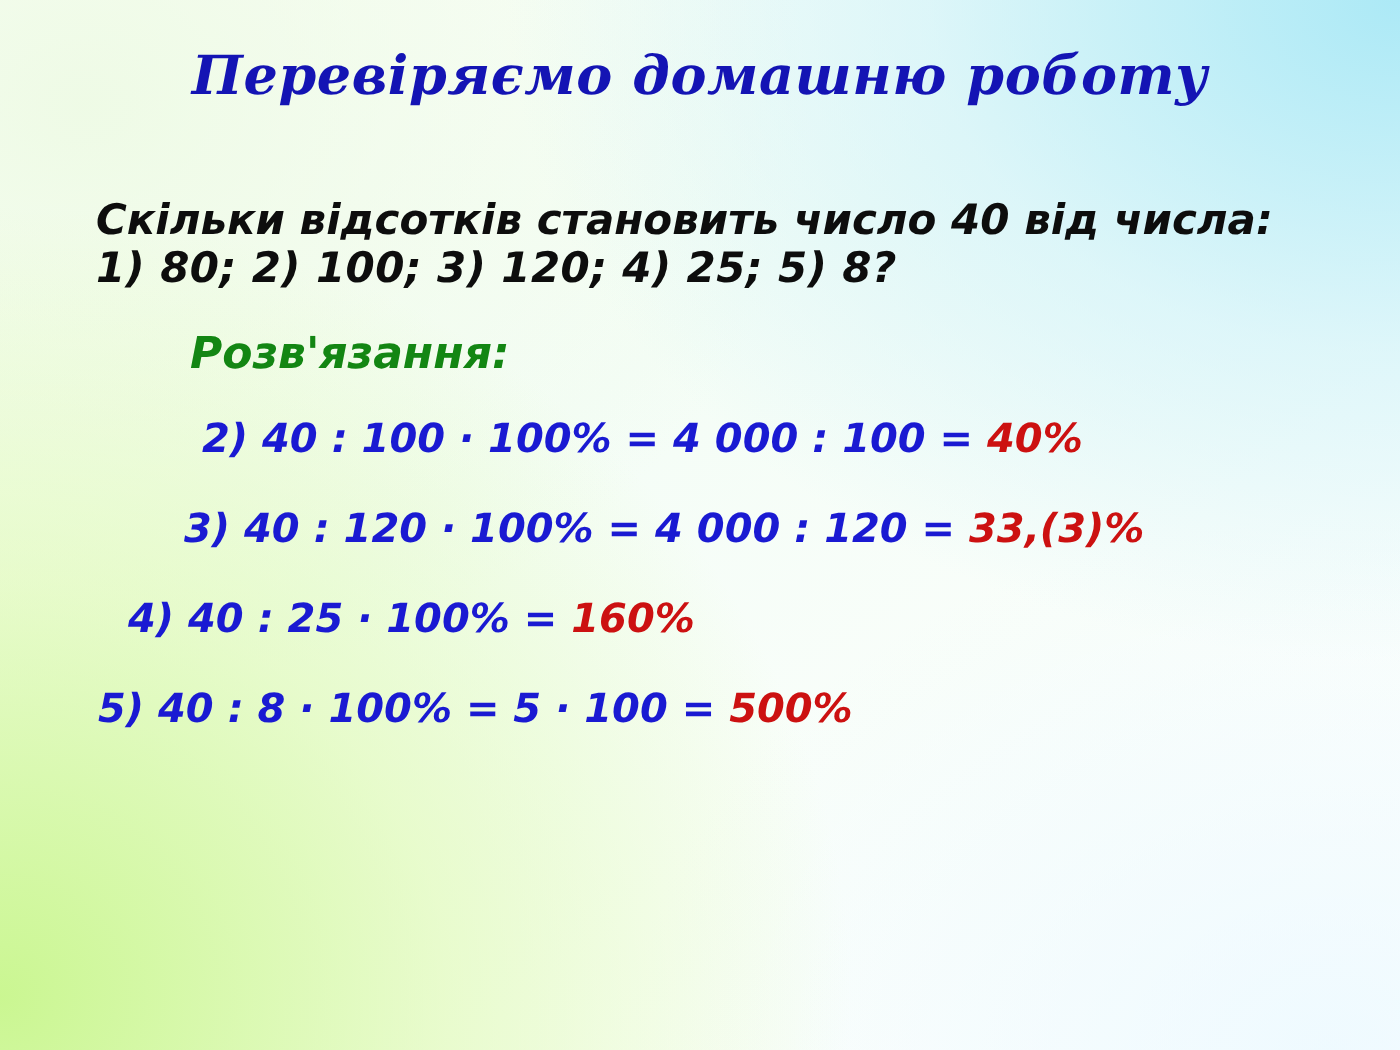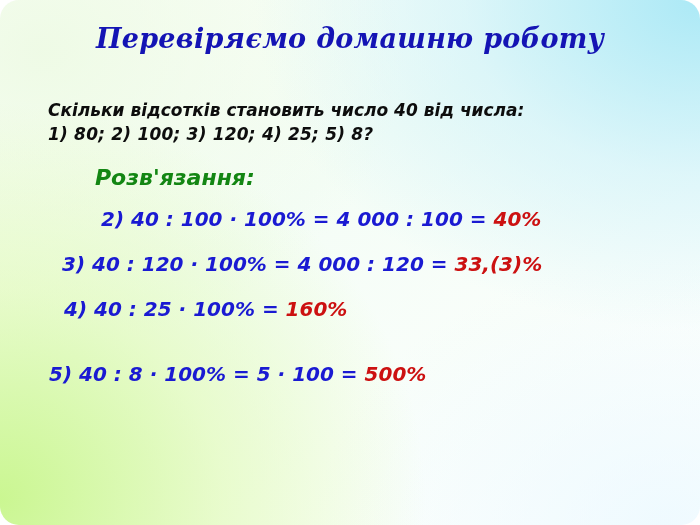--- a/index.html
+++ b/index.html
@@ -17,21 +17,20 @@
     width: 700px;
     height: 525px;
     overflow: hidden;
     background-color: #ffffff;
     background-image:
       radial-gradient(ellipse 620px 460px at 100% 0%, rgba(168, 232, 246, 0.95) 0%, rgba(200, 240, 250, 0.55) 38%, rgba(255,255,255,0) 72%),
       radial-gradient(ellipse 560px 520px at 0% 95%, rgba(200, 246, 140, 0.95) 0%, rgba(222, 250, 176, 0.6) 40%, rgba(255,255,255,0) 76%),
       radial-gradient(ellipse 520px 420px at 6% 10%, rgba(236, 250, 226, 0.85) 0%, rgba(255,255,255,0) 70%),
       radial-gradient(ellipse 500px 380px at 95% 100%, rgba(232, 248, 255, 0.7) 0%, rgba(255,255,255,0) 70%),
       linear-gradient(145deg, #fdfffb 0%, #f4fdf6 40%, #ffffff 100%);
-    border-radius: 19px;
   }
 
   
   .slide-title {
     position: absolute;
     left: 0;
     top: 23px;
     width: 700px;
     text-align: center;
     font-family: "DejaVu Serif", "Liberation Serif", serif;
@@ -62,21 +61,21 @@
   .problem {
     position: absolute;
     left: 48px;
     top: 98px;
     width: 620px;
   }
   .problem-line {
     font-family: "DejaVu Sans", sans-serif;
     font-style: italic;
     font-weight: bold;
-    font-size: 17px;
+    font-size: 21px;
     line-height: 24px;
     color: #0d0d0d;
     white-space: nowrap;
   }
   .problem-line.options {
     letter-spacing: 0.2px;
   }
 
   
   .solution-heading {
@@ -109,23 +108,23 @@
     line-height: 26px;
     color: #1a1ad2;
     white-space: nowrap;
     height: 45px;
   }
   .solution-line .expr { color: #1a1ad2; }
   .solution-line .answer { color: #cc1111; }
 
   .sol-1 { padding-left: 60px; }
   .sol-2 { padding-left: 101px; }
-  .sol-3 { padding-left: 62px; }
+  .sol-3 { padding-left: 92px; }
   .sol-4 { padding-left: 64px; }
-  .sol-5 { padding-left: 49px; margin-top: 20px; }
+  .sol-5 { padding-left: 49px; }
 </style>
 </head>
 <body>
 
 <div id="slide">
 
   <div class="slide-title">Перевіряємо домашню роботу</div>
 
 
   <div class="problem">

